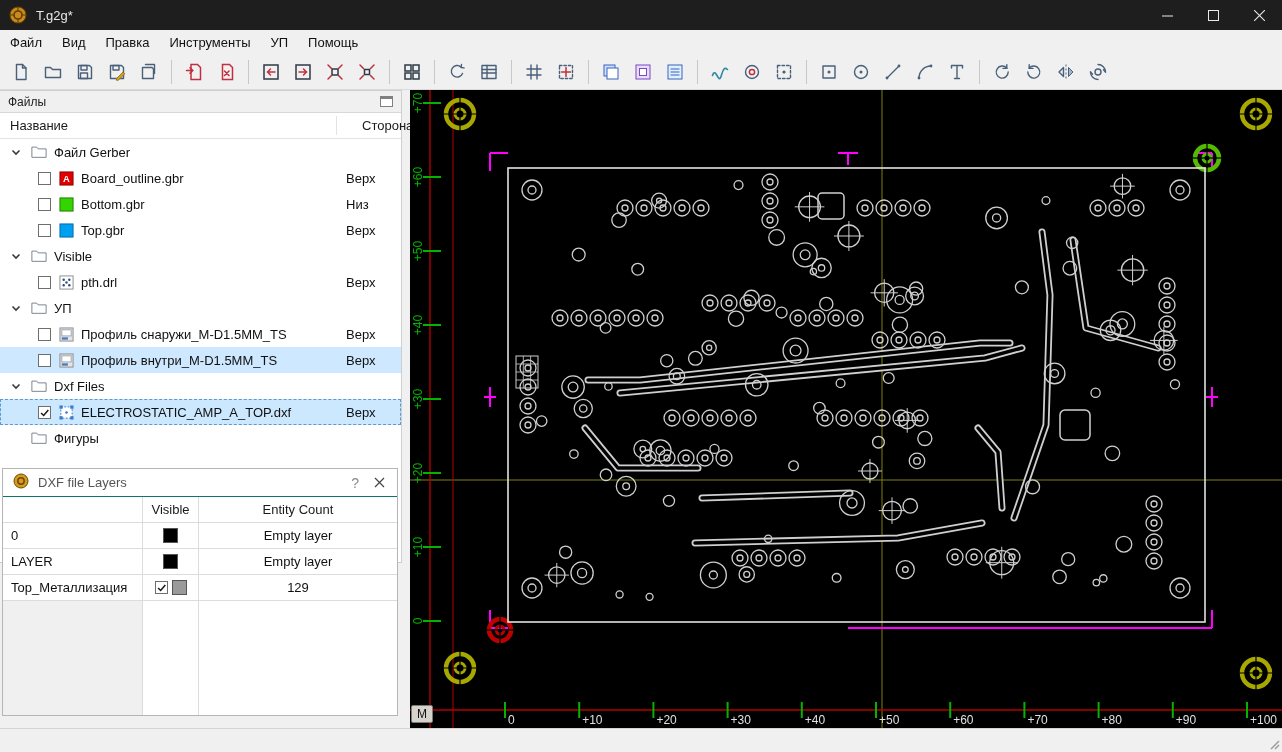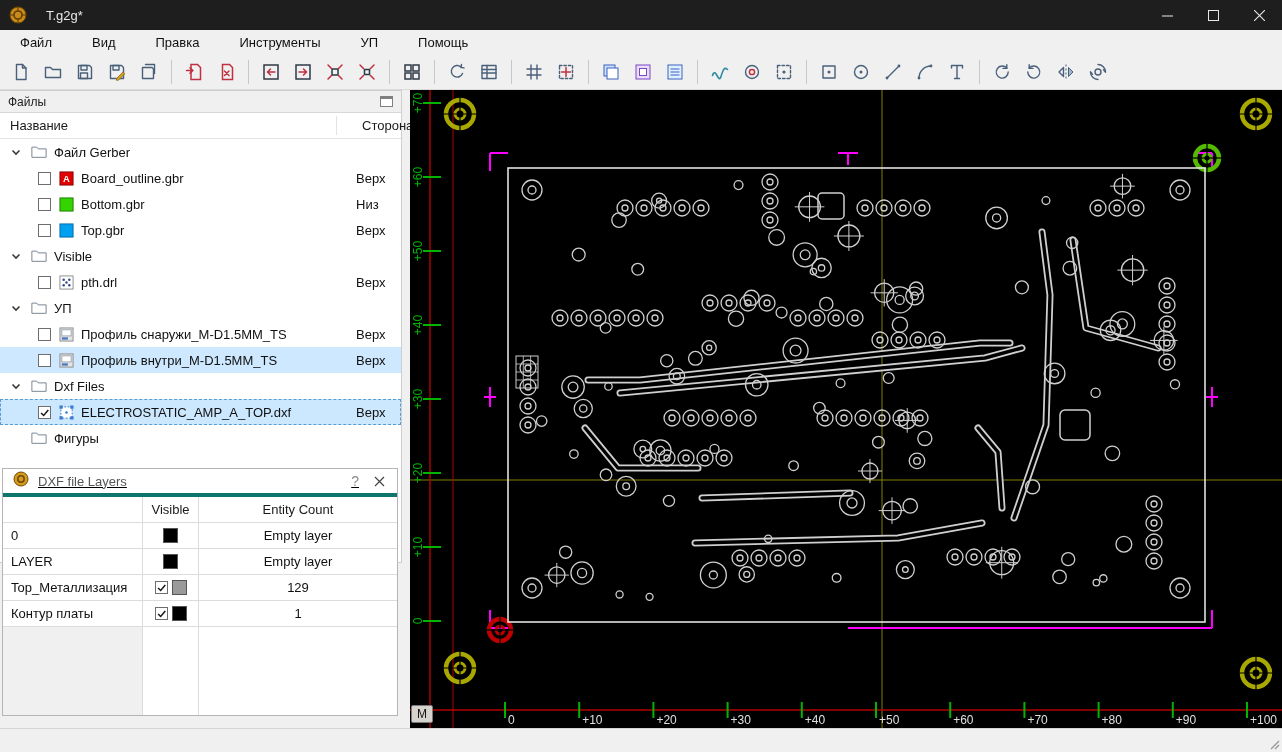--- a/index.html
+++ b/index.html
@@ -2,27 +2,27 @@
 <html><head>
 <meta charset="utf-8">
 <style>
   html,body{margin:0;padding:0;background:#4a4a4a;}
   *{box-sizing:border-box;}
   .window{position:relative;width:1282px;height:752px;background:#f0f0f0;font-family:"Liberation Sans",sans-serif;overflow:hidden;}
 
   
   .titlebar{position:absolute;left:0;top:0;width:100%;height:30px;background:#1e1e1e;display:flex;align-items:center;color:#e8e8e8;}
   .app-icon{margin-left:9px;width:18px;height:18px;display:flex;}
-  .title-text{margin-left:19px;font-size:13px;}
+  .title-text{margin-left:9px;font-size:13px;}
   .win-controls{margin-left:auto;display:flex;height:100%;}
   .win-btn{width:46px;height:100%;display:flex;align-items:center;justify-content:center;background:transparent;border:none;padding:0;}
 
   
   .menubar{position:absolute;left:0;top:30px;width:100%;height:24px;background:#f0f0f0;display:flex;align-items:center;font-size:13px;color:#111;}
-  .menu-item{padding:3px 20px;cursor:default;}
+  .menu-item{padding:3px 10px;cursor:default;}
 
   
   .toolbar{position:absolute;left:0;top:54px;width:100%;height:36px;background:#f0f0f0;border-bottom:1px solid #dadada;display:flex;align-items:center;padding-left:5px;}
   .tbtn{width:30px;height:30px;margin:0 1px;padding:3px;background:transparent;border:1px solid transparent;display:flex;align-items:center;justify-content:center;}
   .tsep{width:1px;height:24px;background:#c8c8c8;margin:0 6px;flex:none;}
 
   
   .left-dock{position:absolute;left:0;top:90px;width:402px;height:638px;background:#f0f0f0;}
   .files-panel{position:absolute;left:0;top:0;width:402px;height:473px;background:#fff;border:1px solid #cfcfcf;border-left:none;}
   .panel-header{height:22px;background:#f0f0f0;border-bottom:1px solid #d8d8d8;display:flex;align-items:center;font-size:12px;color:#222;padding:0 8px;}
@@ -34,25 +34,25 @@
   .tree{position:relative;}
   .trow{position:relative;height:26px;display:flex;align-items:center;font-size:13px;color:#111;white-space:nowrap;}
   .trow.hl{background:#cde8ff;text-align:right;}
   .trow.sel{background:#cce8ff;outline:1px dashed #5a9bd5;outline-offset:-1px;}
   .f-folder{padding-left:8px;}
   .f-file{padding-left:38px;}
   .chev{width:16px;display:flex;justify-content:center;flex:none;}
   .cb{width:13px;height:13px;border:1px solid #6e6e6e;background:#fff;display:flex;align-items:center;justify-content:center;flex:none;}
   .fico{width:16px;height:16px;margin-left:7px;display:flex;align-items:center;justify-content:center;flex:none;}
   .lab{margin-left:7px;}
-  .side{position:absolute;left:356px;}
+  .side{position:absolute;left:346px;}
 
   
   .dxf-panel{position:absolute;left:2px;top:378px;width:396px;height:248px;background:#fff;border:1px solid #b5b5b5;display:flex;flex-direction:column;}
-  .dxf-title{height:28px;border-bottom:4px solid #0f766e;display:flex;align-items:center;padding:0 10px;gap:9px;flex:none;text-decoration:underline;}
+  .dxf-title{height:28px;border-bottom:1px solid #0f766e;display:flex;align-items:center;padding:0 10px;gap:9px;flex:none;}
   .dxf-title .t{font-size:13px;color:#555;flex:1;}
   .dxf-help{font-size:14px;color:#8a8a8a;background:none;border:none;padding:0 4px;}
   .dxf-close{background:none;border:none;display:flex;padding:0 2px;}
   .dxf-table{flex:1;display:flex;flex-direction:column;overflow:hidden;}
   .dxfrow{display:flex;height:26px;flex:none;}
   .dxfrow.fill{flex:1;height:auto;}
   .dcell{border-right:1px solid #dcdcdc;border-bottom:1px solid #dcdcdc;display:flex;align-items:center;font-size:13px;color:#111;background:#fff;}
   .dc1{width:140px;padding-left:8px;}
   .dc2{width:56px;justify-content:center;gap:4px;}
   .dc3{flex:1;justify-content:center;border-right:none;}
@@ -517,32 +517,20 @@
             <div class="dcell dc1">Top_Металлизация</div>
             <div class="dcell dc2">
               <span class="cb">
                 <svg width="11" height="11" viewBox="0 0 13 13">
                   <path d="M2.5 7l3 3L11 3.5" fill="none" stroke="#1a1a1a" stroke-width="1.8"></path>
                 </svg>
               </span>
               <span class="swatch" style="background: rgb(154, 154, 154);"></span>
             </div>
             <div class="dcell dc3">129</div>
-          </div>
-          <div class="dxfrow">
-            <div class="dcell dc1">Контур платы</div>
-            <div class="dcell dc2">
-              <span class="cb">
-                <svg width="11" height="11" viewBox="0 0 13 13">
-                  <path d="M2.5 7l3 3L11 3.5" fill="none" stroke="#1a1a1a" stroke-width="1.8"></path>
-                </svg>
-              </span>
-              <span class="swatch" style="background: rgb(0, 0, 0);"></span>
-            </div>
-            <div class="dcell dc3">1</div>
           </div>
           <div class="dxfrow fill">
             <div class="dcell dc1"></div>
             <div class="dcell dc2"></div>
             <div class="dcell dc3"></div>
           </div>
         </div>
     </div>
   </div>
 

